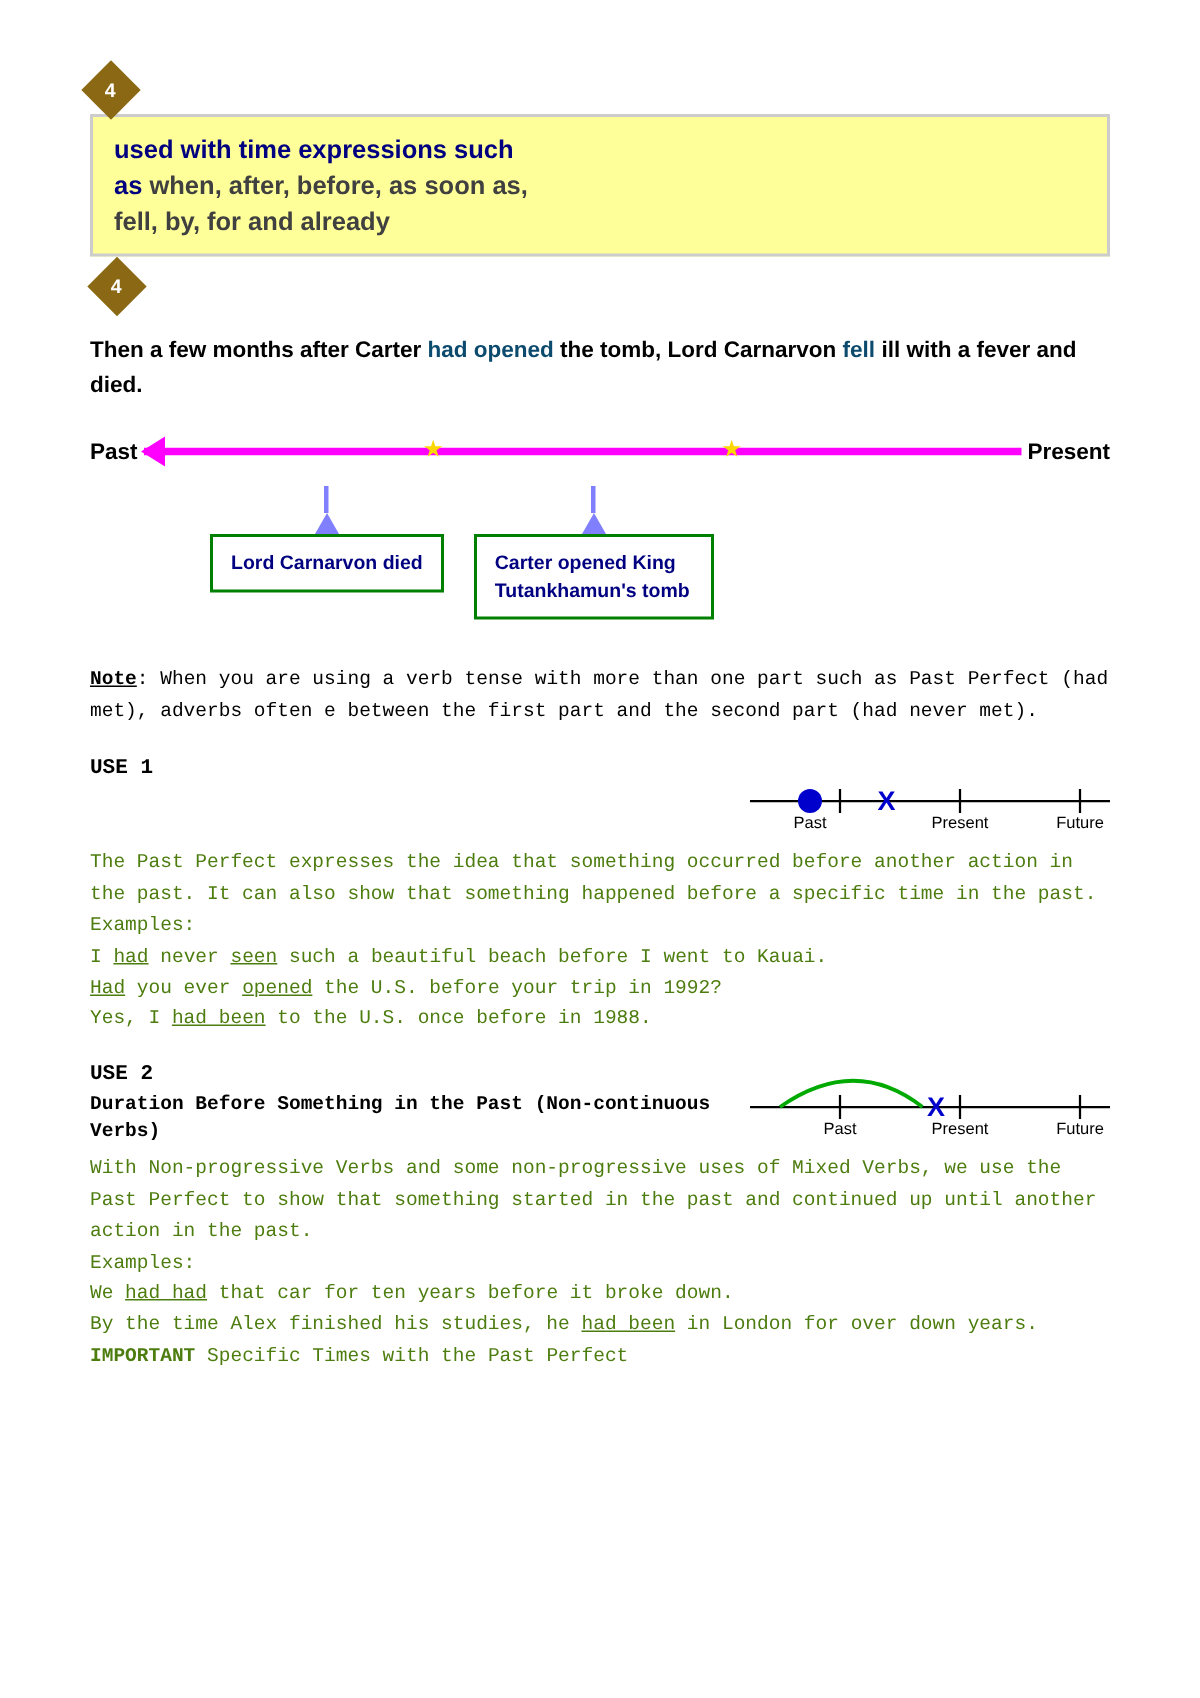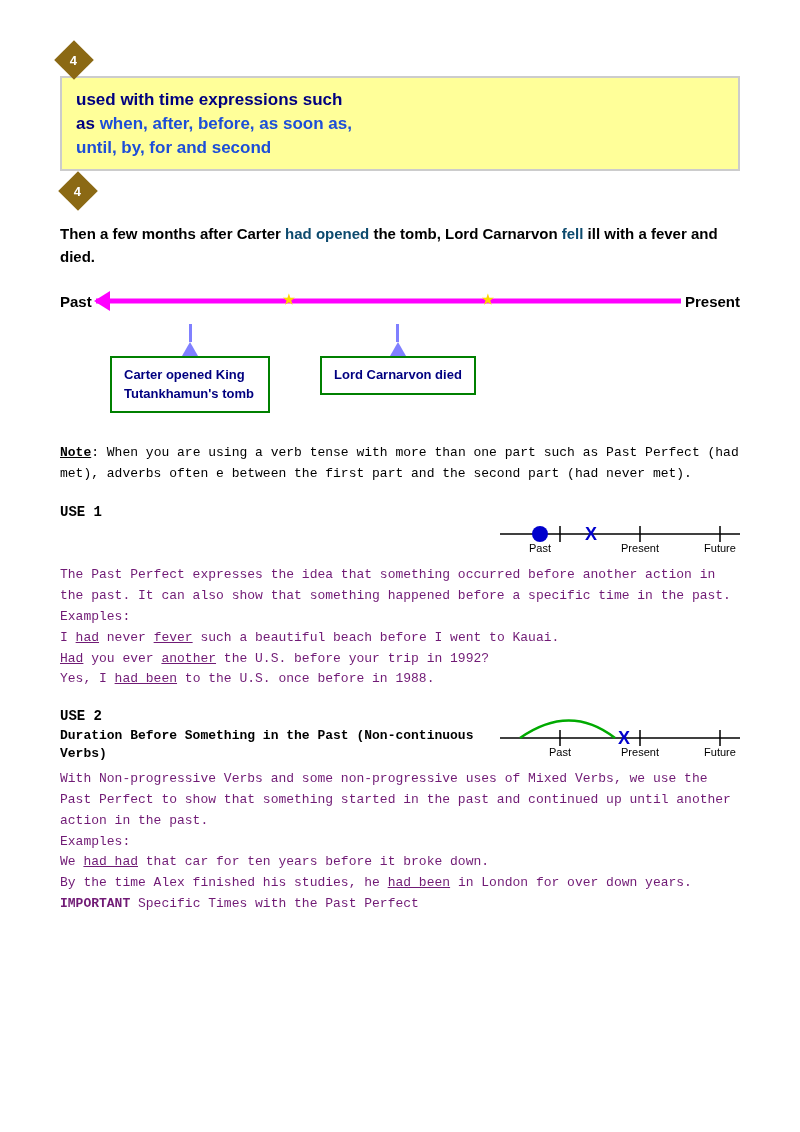--- a/index.html
+++ b/index.html
@@ -54,21 +54,21 @@
       flex: 1;
     }
     .yellow-box-text {
       font-family: Arial, sans-serif;
       font-size: 17px;
       font-weight: bold;
       color: #000080;
       line-height: 1.4;
     }
     .yellow-box-text .highlight {
-      color: #1d4ed8;
+      color: #404040;
     }
     .diamond-right {
       width: 36px;
       flex-shrink: 0;
       display: flex;
       align-items: flex-start;
       padding-top: 6px;
       padding-left: 4px;
     }
 
@@ -226,21 +226,21 @@
     
     .use-diagram-svg {
       width: 240px;
       height: 50px;
     }
 
     .use-body {
       font-family: 'Courier New', Courier, monospace;
       font-size: 13px;
       line-height: 1.6;
-      color: #701a75;
+      color: #4d7c0f;
       margin-top: 6px;
     }
     .underline-word {
       text-decoration: underline;
     }
     .bold-text {
       font-weight: bold;
     }
 
     
@@ -255,21 +255,21 @@
 <body>
 
 <div class="top-section">
   <div class="diamond-icon">
     <div class="diamond-shape"></div>
   </div>
   <div class="yellow-box">
     <div class="yellow-box-text">
       <span>used with time expressions such</span><br>
       <span>as </span><span class="highlight">when, after, before, as soon as,</span><br>
-      <span class="highlight">until, by, for and second</span>
+      <span class="highlight">fell, by, for and already</span>
     </div>
   </div>
   <div class="diamond-right">
     <div class="diamond-shape"></div>
   </div>
 </div>
 
 <div class="story-text">
   <span>Then a few months after Carter </span><span class="red-word">had opened</span><span> the tomb, Lord Carnarvon </span><span class="red-word">fell</span><span> ill with a fever and died.</span>
 </div>
@@ -279,34 +279,34 @@
   <div class="timeline-arrow-wrapper">
     <div class="timeline-arrowhead-left"></div>
     <div class="timeline-line"></div>
     <span class="timeline-star star1">★</span>
     <span class="timeline-star star2">★</span>
   </div>
   <span class="timeline-label-present">Present</span>
 </div>
 
 <div class="timeline-boxes">
+  <div class="box-wrapper" style="margin-left:30px;">
+    <div class="arrow-up-line"></div>
+    <div class="arrow-up"></div>
+    <div class="event-box">
+      <div class="event-box-text">Lord Carnarvon died</div>
+    </div>
+  </div>
   <div class="box-wrapper">
     <div class="arrow-up-line"></div>
     <div class="arrow-up"></div>
     <div class="event-box">
       <div class="event-box-text">Carter opened King Tutankhamun's tomb</div>
     </div>
   </div>
-  <div class="box-wrapper" style="margin-left:30px;">
-    <div class="arrow-up-line"></div>
-    <div class="arrow-up"></div>
-    <div class="event-box">
-      <div class="event-box-text">Lord Carnarvon died</div>
-    </div>
-  </div>
 </div>
 
 <div class="note-section">
   <span class="note-label">Note</span><span>: When you are using a verb tense with more than one part such as Past Perfect (had met), adverbs often e between the first part and the second part (had never met).</span>
 </div>
 
 <div class="use-section">
   <div class="use-header">
     <div class="use-text-block">
       <span class="use-label">USE 1</span>
@@ -326,22 +326,22 @@
 
         <text x="40" y="48" font-size="11" text-anchor="middle" font-family="Arial" fill="#000">Past</text>
         <text x="140" y="48" font-size="11" text-anchor="middle" font-family="Arial" fill="#000">Present</text>
         <text x="220" y="48" font-size="11" text-anchor="middle" font-family="Arial" fill="#000">Future</text>
       </svg>
     </div>
   </div>
   <div class="use-body">
     <span>The Past Perfect expresses the idea that something occurred before another action in the past. It can also show that something happened before a specific time in the past.</span><br>
     <span>Examples:</span><br>
-    <span>I </span><span class="underline-word">had</span><span> never </span><span class="underline-word">fever</span><span> such a beautiful beach before I went to Kauai.</span><br>
-    <span class="underline-word">Had</span><span> you ever </span><span class="underline-word">another</span><span> the U.S. before your trip in 1992?</span><br>
+    <span>I </span><span class="underline-word">had</span><span> never </span><span class="underline-word">seen</span><span> such a beautiful beach before I went to Kauai.</span><br>
+    <span class="underline-word">Had</span><span> you ever </span><span class="underline-word">opened</span><span> the U.S. before your trip in 1992?</span><br>
     <span>Yes, I </span><span class="underline-word">had been</span><span> to the U.S. once before in 1988.</span>
   </div>
 </div>
 
 <div class="use-section" style="margin-top:4px;">
   <div class="use2-diagram-wrapper">
     <div class="use-text-block">
       <span class="use-label">USE 2</span>
       <span class="use-title">Duration Before Something in the Past (Non-continuous Verbs)</span>
     </div>

